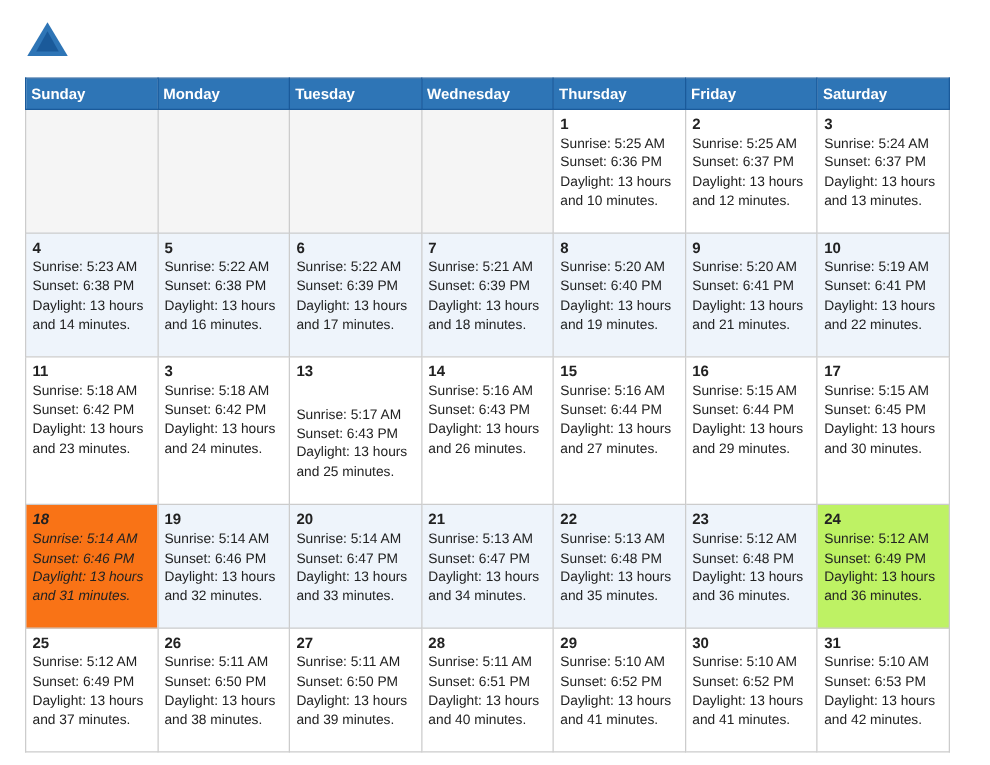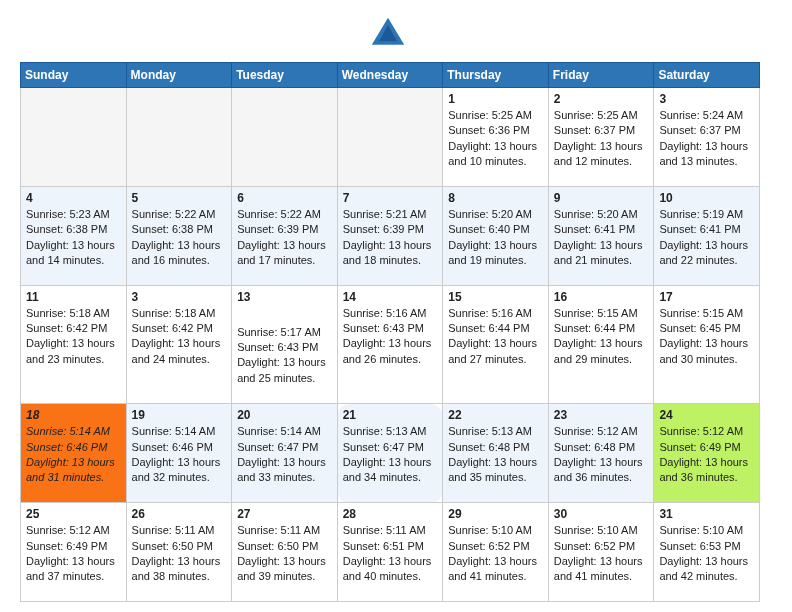--- a/index.html
+++ b/index.html
@@ -9,21 +9,20 @@
       width: 792px;
       height: 612px;
       overflow: hidden;
     }
     .page {
       width: 780px;
       height: 612px;
       padding: 16px 20px 10px 20px;
       display: flex;
       flex-direction: column;
-      align-items: center;
     }
     .header {
       display: flex;
       justify-content: space-between;
       align-items: flex-start;
       margin-bottom: 10px;
     }
     .logo {
       display: flex;
       align-items: center;
@@ -282,21 +281,21 @@
 Daylight: 13 hours
 and 32 minutes.</div>
           </td>
           <td style="background: rgb(238, 244, 251); margin-left: 48px;">
             <span class="day-num">20</span>
             <div class="cell-text" style="white-space: pre-line;">Sunrise: 5:14 AM
 Sunset: 6:47 PM
 Daylight: 13 hours
 and 33 minutes.</div>
           </td>
-          <td style="background: rgb(238, 244, 251); border-radius: 13px;">
+          <td style="background: rgb(238, 244, 251);">
             <span class="day-num">21</span>
             <div class="cell-text" style="white-space: pre-line;">Sunrise: 5:13 AM
 Sunset: 6:47 PM
 Daylight: 13 hours
 and 34 minutes.</div>
           </td>
           <td style="background: rgb(238, 244, 251);">
             <span class="day-num">22</span>
             <div class="cell-text" style="white-space: pre-line;">Sunrise: 5:13 AM
 Sunset: 6:48 PM

